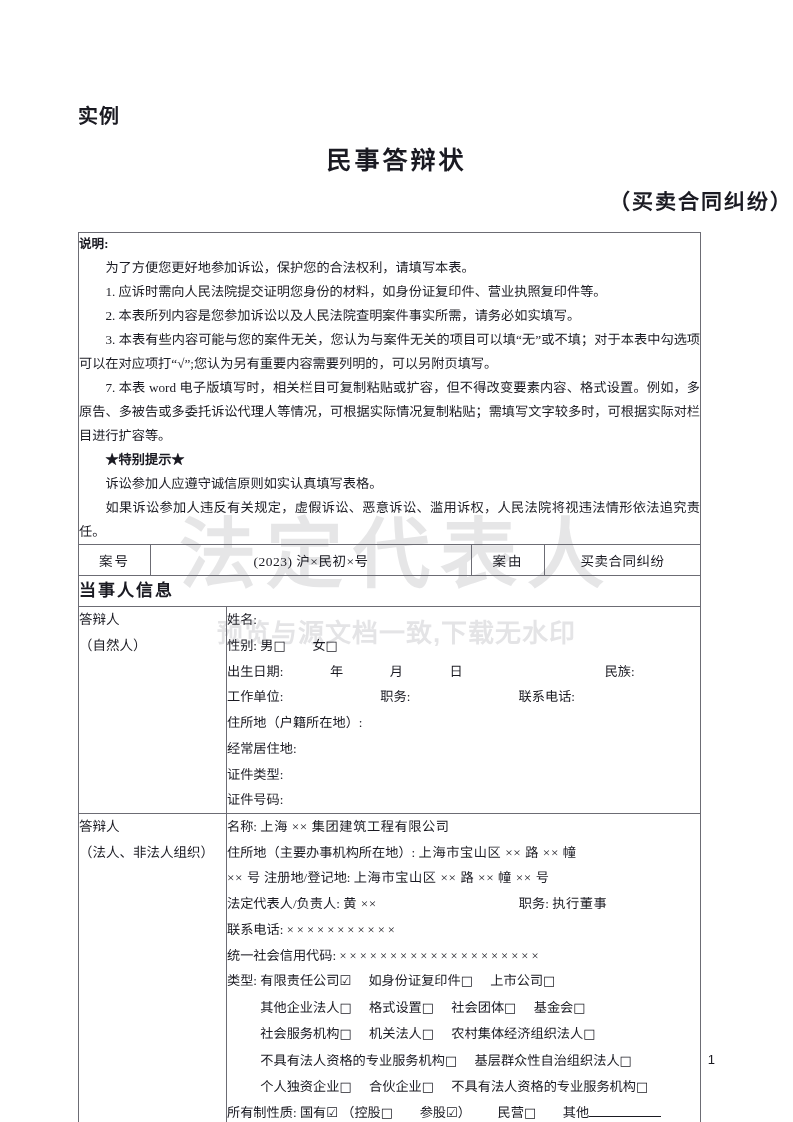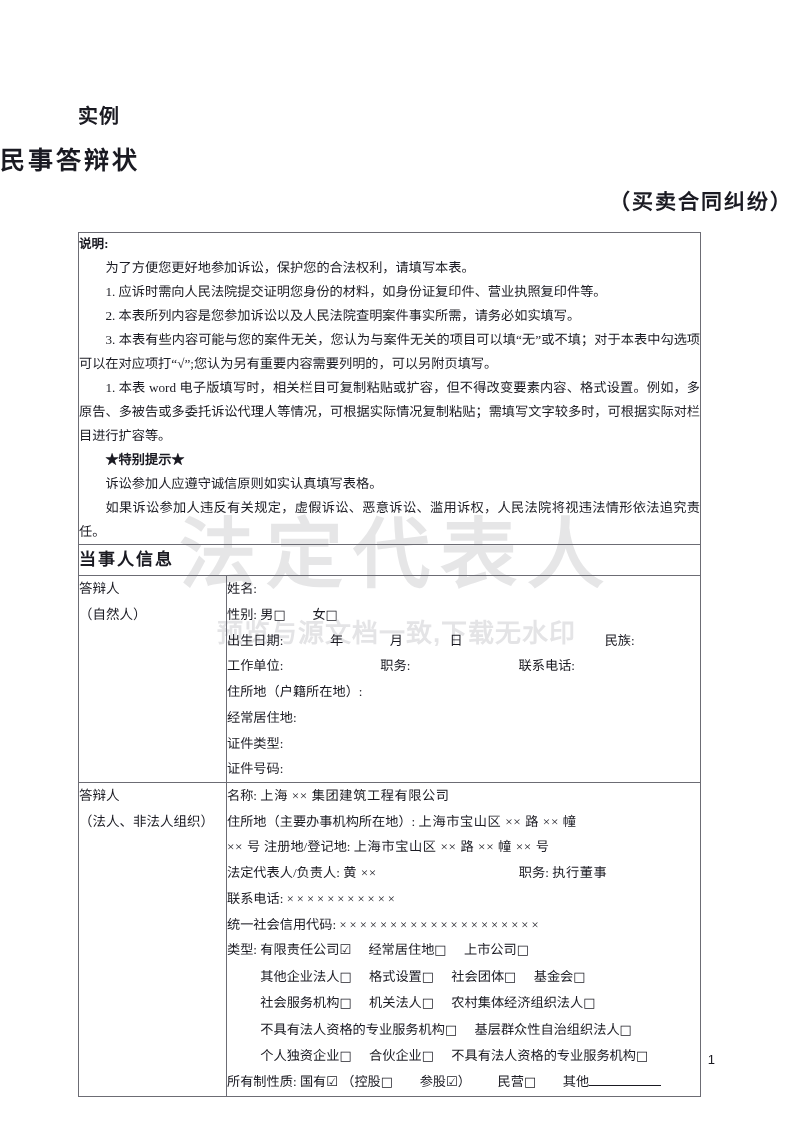--- a/index.html
+++ b/index.html
@@ -72,20 +72,21 @@
     top: 100px;
     font-size: 20px;
     font-weight: bold;
     letter-spacing: 1px;
     z-index: 10;
   }
   .doc-title {
     position: absolute;
     left: 0; right: 0;
     top: 140px;
+    text-align: center;
     font-size: 25px;
     font-weight: bold;
     letter-spacing: 3px;
     z-index: 10;
   }
   .doc-subtitle {
     position: absolute;
     left: 0; right: 0;
     top: 185px;
     text-align: right;
@@ -228,27 +229,33 @@
     </colgroup>
 
     <tbody>
         <tr>
       <td colspan="5" class="instructions">
         <p class="ins-head">说明:</p>
         <p class="indent">为了方便您更好地参加诉讼，保护您的合法权利，请填写本表。</p>
         <p class="indent">1. 应诉时需向人民法院提交证明您身份的材料，如身份证复印件、营业执照复印件等。</p>
         <p class="indent">2. 本表所列内容是您参加诉讼以及人民法院查明案件事实所需，请务必如实填写。</p>
         <p class="indent">3. 本表有些内容可能与您的案件无关，您认为与案件无关的项目可以填“无”或不填；对于本表中勾选项可以在对应项打“√”;您认为另有重要内容需要列明的，可以另附页填写。</p>
-        <p class="indent">1. 本表 word 电子版填写时，相关栏目可复制粘贴或扩容，但不得改变要素内容、格式设置。例如，多原告、多被告或多委托诉讼代理人等情况，可根据实际情况复制粘贴；需填写文字较多时，可根据实际对栏目进行扩容等。</p>
+        <p class="indent">7. 本表 word 电子版填写时，相关栏目可复制粘贴或扩容，但不得改变要素内容、格式设置。例如，多原告、多被告或多委托诉讼代理人等情况，可根据实际情况复制粘贴；需填写文字较多时，可根据实际对栏目进行扩容等。</p>
         <p class="star-line">★特别提示★</p>
         <p class="indent">诉讼参加人应遵守诚信原则如实认真填写表格。</p>
         <p class="indent">如果诉讼参加人违反有关规定，虚假诉讼、恶意诉讼、滥用诉权，人民法院将视违法情形依法追究责任。</p>
       </td>
     </tr>
 
+    <tr class="case-row">
+      <td class="lbl">案号</td>
+      <td colspan="2" class="case-val">(2023) 沪×民初×号</td>
+      <td class="lbl">案由</td>
+      <td class="case-val">买卖合同纠纷</td>
+    </tr>
 
     <tr>
       <td colspan="5" class="section-banner">当事人信息</td>
     </tr>
 
     <tr>
       <td colspan="2" class="party-label">
         <div>答辩人</div>
         <div>（自然人）</div>
       </td>
@@ -326,21 +333,21 @@
           <span class="xseq">×××××××××××</span>
         </div>
         <div class="frow">
           <span>统一社会信用代码:</span>
           <span class="xseq">××××××××××××××××××××</span>
         </div>
 
         <div class="opt-row">
           <span>类型:</span>
           <span class="opt"><span>有限责任公司</span><span class="box">☑</span></span>
-          <span class="opt"><span>经常居住地</span><span class="box">□</span></span>
+          <span class="opt"><span>如身份证复印件</span><span class="box">□</span></span>
           <span class="opt"><span>上市公司</span><span class="box">□</span></span>
         </div>
 
         <div class="opt-row">
           <span class="opt-indent"></span>
           <span class="opt"><span>其他企业法人</span><span class="box">□</span></span>
           <span class="opt"><span>格式设置</span><span class="box">□</span></span>
           <span class="opt"><span>社会团体</span><span class="box">□</span></span>
           <span class="opt"><span>基金会</span><span class="box">□</span></span>
         </div>

